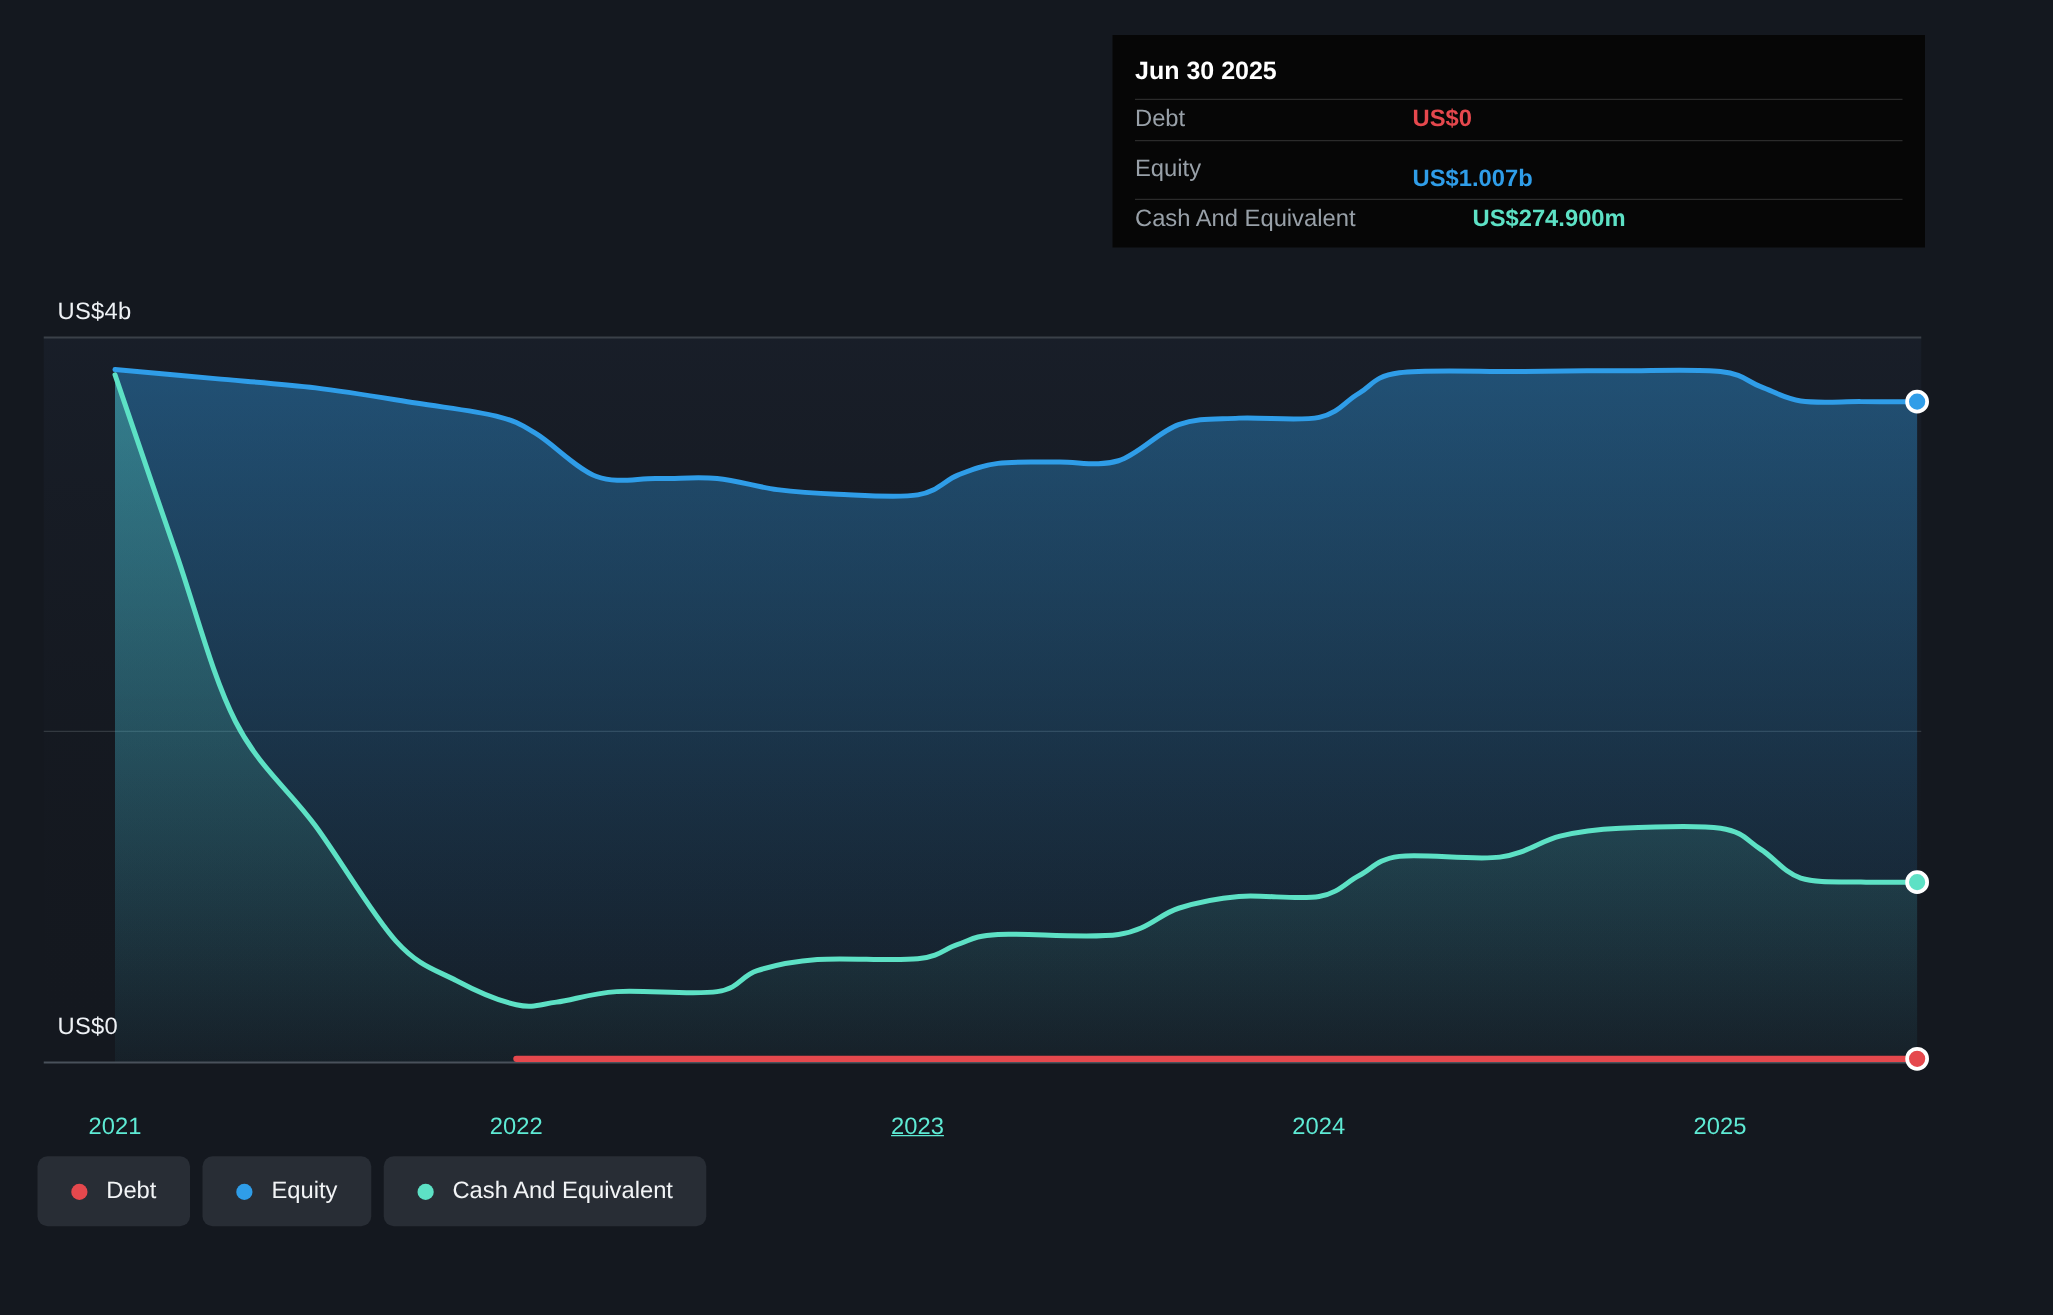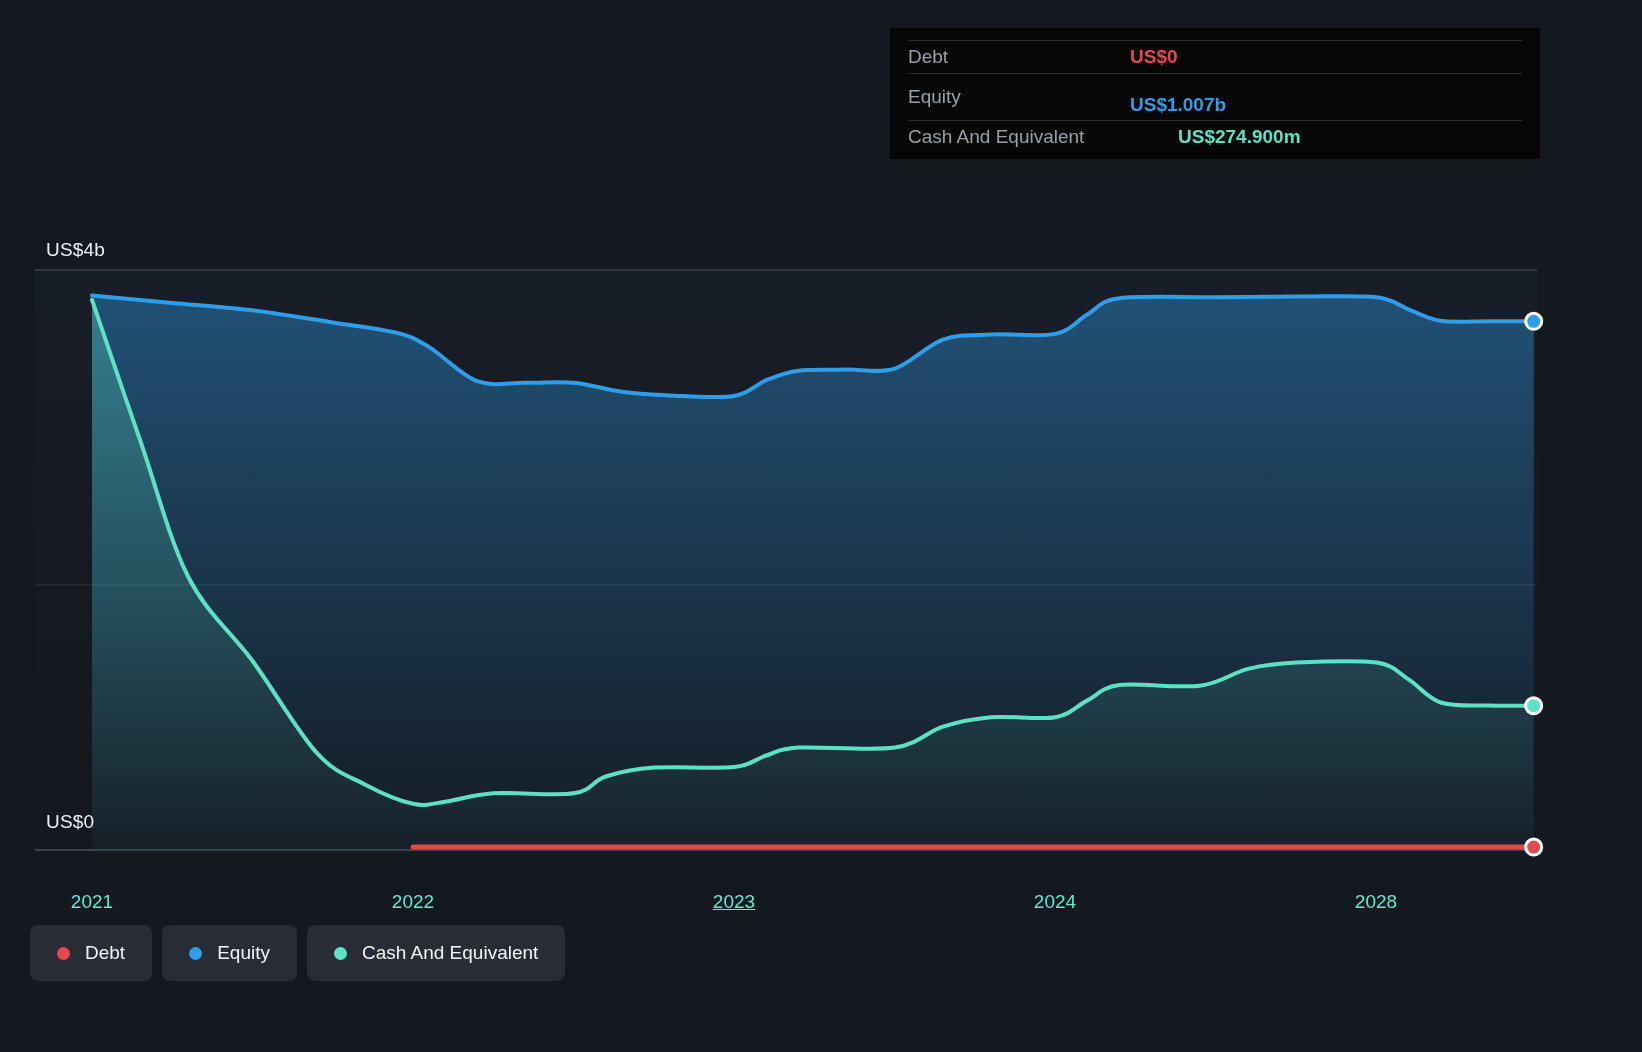--- a/index.html
+++ b/index.html
@@ -68,24 +68,25 @@
   </svg>
 
   <div class="ylabel" id="yl-top">US$4b</div>
   <div class="ylabel" id="yl-bottom">US$0</div>
 
   <div id="x-labels">
       <div class="xlabel" style="left: 92px;">2021</div>
       <div class="xlabel" style="left: 413px;">2022</div>
       <div class="xlabel" style="left: 734px; text-decoration: underline;">2023</div>
       <div class="xlabel" style="left: 1055px;">2024</div>
-      <div class="xlabel" style="left: 1376px;">2028</div>
+      <div class="xlabel" style="left: 1376px;">2025</div>
     </div>
 
   <div class="tooltip">
+    <div class="t-title">Jun 30 2025</div>
     <div id="t-rows">
         <div class="t-row">
           <span class="t-label">Debt</span>
           <span class="t-val" style="color: rgb(229, 72, 77);">US$0</span>
         </div>
         <div class="t-row">
           <span class="t-label">Equity</span>
           <span class="t-val" style="color: rgb(47, 157, 232); margin-top: 16px;">US$1.007b</span>
         </div>
         <div class="t-row">

